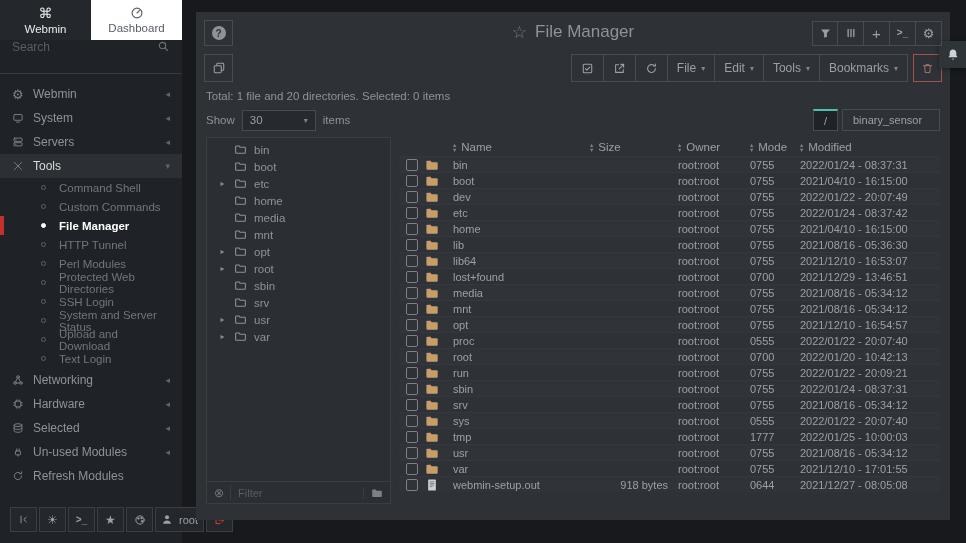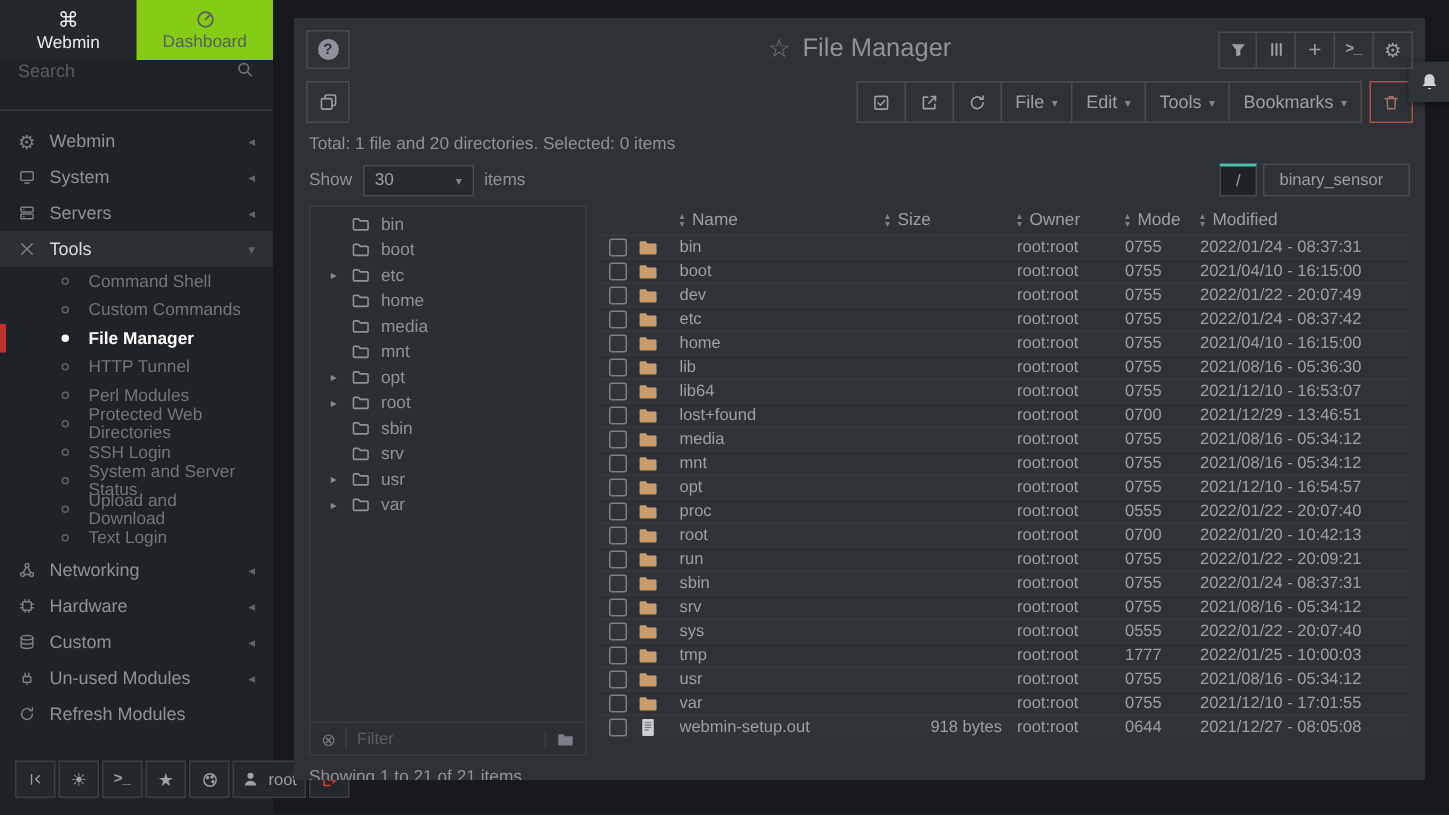--- a/index.html
+++ b/index.html
@@ -3,21 +3,21 @@
 <meta charset="utf-8">
 <style>
   *{box-sizing:border-box;margin:0;padding:0}
   html,body{width:966px;height:543px;overflow:hidden}
   body{position:relative;background:#17191c;font-family:"Liberation Sans",sans-serif;color:#9aa0a5}
   
   .sidebar{position:absolute;left:0;top:0;width:182px;height:543px;background:#1f2327;display:flex;flex-direction:column}
   .tabs{display:flex;height:40px;flex:none}
   .tab{flex:1;display:flex;flex-direction:column;align-items:center;justify-content:center;gap:2px;font-size:11.5px;cursor:pointer}
   .tab.active{background:#24282c;color:#e9ebed}
-  .tab.inactive{background:#84cc16;color:#575d63}
+  .tab.inactive{background:#ffffff;color:#575d63}
   .tab .ticon{font-size:14px;line-height:15px}
   .search-row{display:flex;align-items:flex-start;height:34px;padding:0 12px;border-bottom:1px solid #353a3f;flex:none}
   .search-input{flex:1;background:transparent;border:none;outline:none;color:#9aa0a5;font-size:12px;min-width:0}
   .search-input::placeholder{color:#585e64}
   .search-icon{color:#6b7177;display:flex}
   .menu{flex:1;padding-top:8px;overflow:hidden}
   .mi{display:flex;align-items:center;height:24px;padding:0 12px;font-size:12px;color:#8d9399;cursor:pointer;position:relative}
   .mi .ic{width:21px;display:inline-flex;align-items:center;color:#7a8086;flex:none}
   .mi .chev{margin-left:auto;font-size:9px;color:#5f656b}
   .mi.active{background:#2c3034;color:#d8dbde}
@@ -209,21 +209,21 @@
         <span>Hardware</span>
         <span class="chev">◂</span>
       </div>
       <div class="mi">
         <span class="ic" style="display: inline-flex; align-items: center;">
           <svg viewBox="0 0 16 16" width="12" height="12" fill="none" stroke="currentColor" stroke-width="1.3" stroke-linecap="round" stroke-linejoin="round">
             <ellipse cx="8" cy="4.2" rx="5.2" ry="1.9"></ellipse>
             <path d="M2.8 4.2V8c0 1 2.3 1.9 5.2 1.9S13.2 9 13.2 8V4.2M2.8 8v3.8c0 1 2.3 1.9 5.2 1.9s5.2-.9 5.2-1.9V8"></path>
           </svg>
         </span>
-        <span>Custom</span>
+        <span>Selected</span>
         <span class="chev">◂</span>
       </div>
       <div class="mi">
         <span class="ic" style="display: inline-flex; align-items: center;">
           <svg viewBox="0 0 16 16" width="12" height="12" fill="none" stroke="currentColor" stroke-width="1.3" stroke-linecap="round" stroke-linejoin="round">
             <rect x="4.6" y="6.6" width="6.8" height="5.2" rx="1"></rect>
             <path d="M6.4 6.6V3.8M9.6 6.6V3.8M8 11.8v1.8"></path>
           </svg>
         </span>
         <span>Un-used Modules</span>
@@ -911,21 +911,20 @@
             <div class="c-name">webmin-setup.out</div>
             <div class="c-size">918 bytes</div>
             <div class="c-owner">root:root</div>
             <div class="c-mode">0644</div>
             <div class="c-mod">2021/12/27 - 08:05:08</div>
           </div>
         </div>
     </div>
   </div>
 
-  <div class="showing">Showing 1 to 21 of 21 items</div>
 </div>
 
 <div class="bell-box">
   <span>
       <svg viewBox="0 0 16 16" width="14" height="14" fill="currentColor">
         <path d="M8 1.8c2.2 0 3.8 1.6 3.8 3.8v3l1.4 2H2.8l1.4-2v-3C4.2 3.4 5.8 1.8 8 1.8z"></path>
         <path d="M6.6 12.2a1.5 1.5 0 0 0 2.8 0z"></path>
       </svg>
     </span>
 </div>

